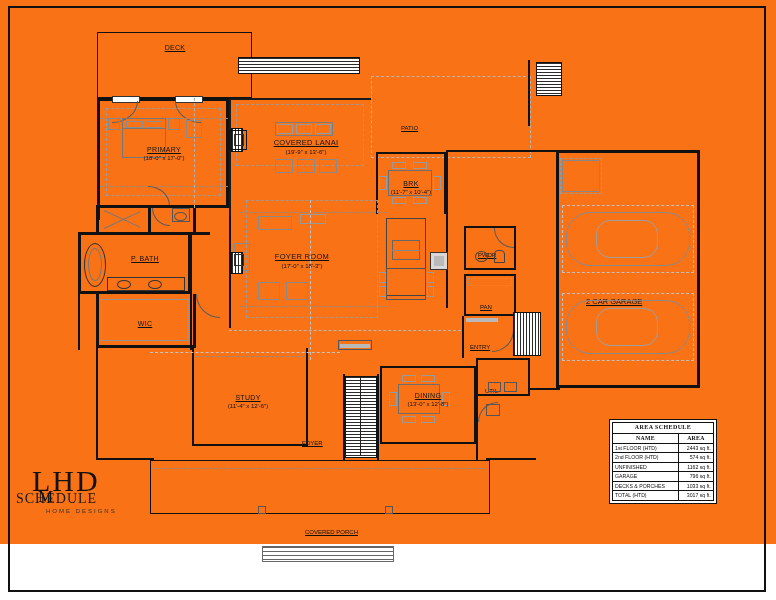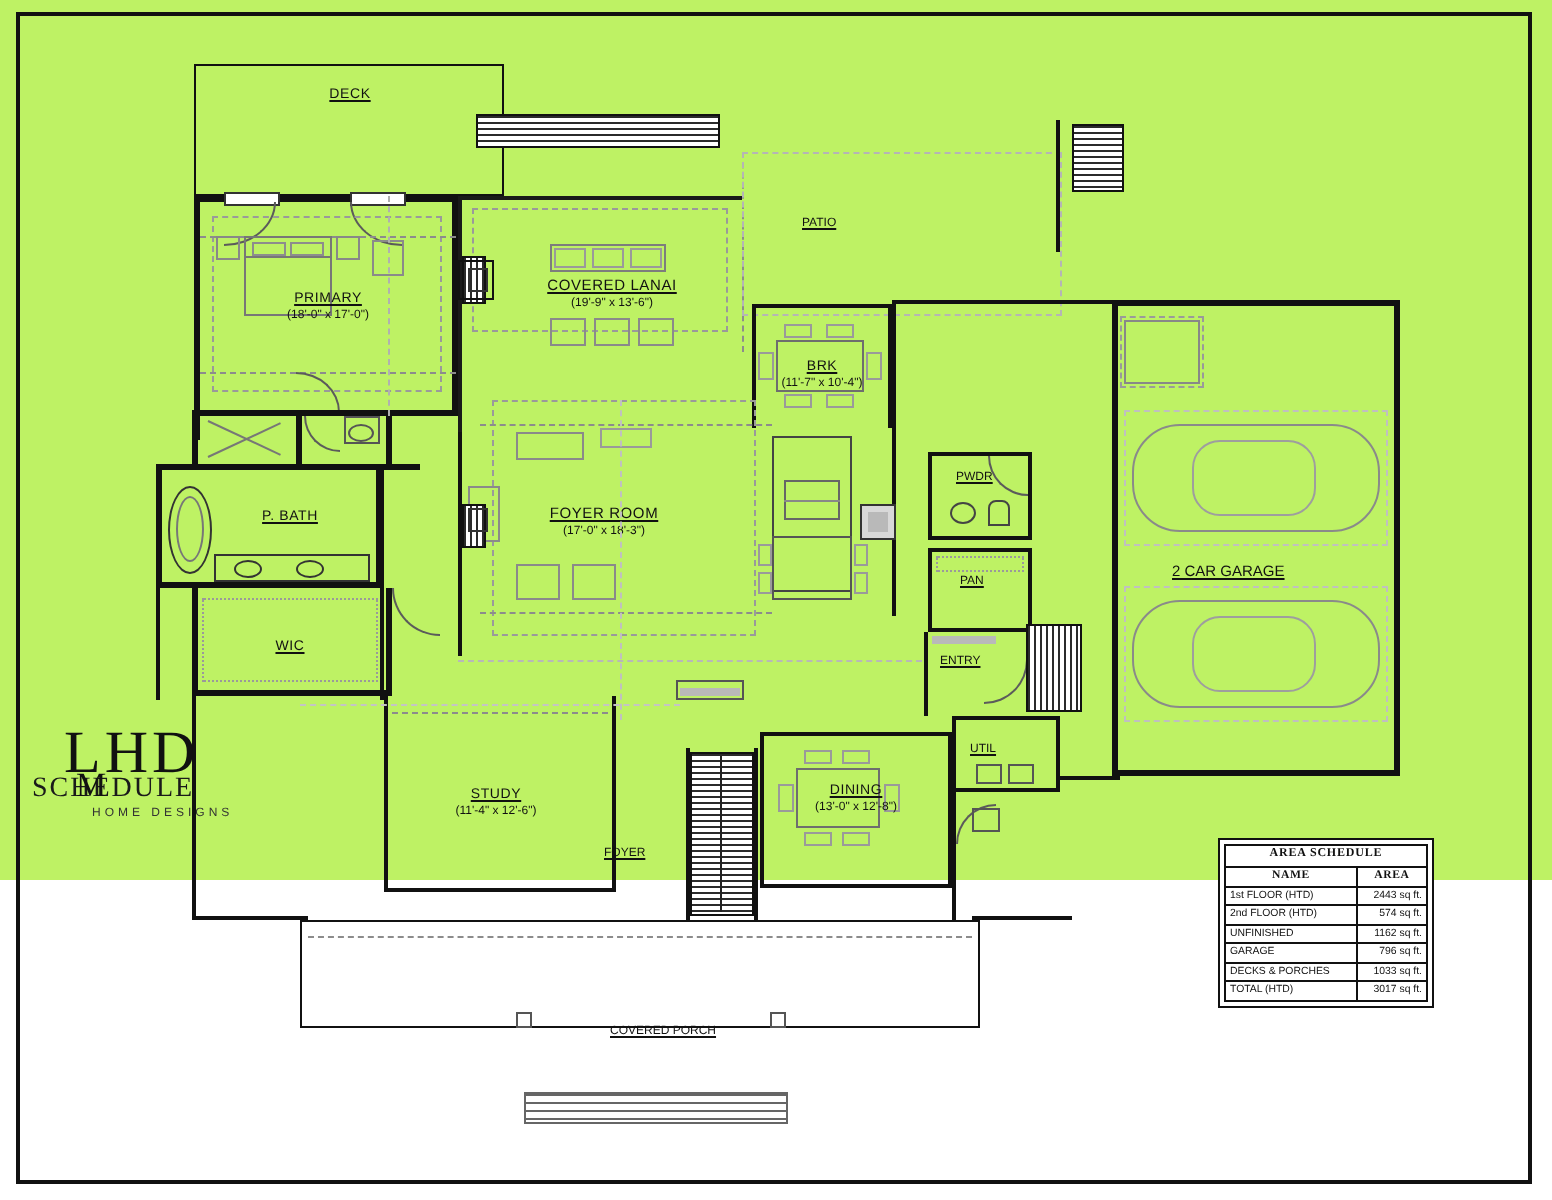--- a/index.html
+++ b/index.html
@@ -1,18 +1,18 @@
 <!DOCTYPE html>
 <html><head>
 <meta charset="utf-8">
 <style>
   html,body{margin:0;padding:0;background:#ffffff;}
   body{width:776px;height:600px;overflow:hidden;font-family:"Liberation Sans",sans-serif;}
 
-  #sheet{position:relative;width:776px;height:440px;background:#bef264;text-decoration:underline;}
+  #sheet{position:relative;width:776px;height:544px;background:#f97316;text-decoration:underline;}
   
   #sheet-border{position:absolute;left:8px;top:6px;width:758px;height:586px;border:2px solid #111;box-sizing:border-box;}
 
   .plan{position:absolute;left:0;top:0;width:776px;height:600px;}
 
   
   .wall{position:absolute;background:#111;}
   .wall-med{position:absolute;background:#1a1a1a;}
   .thin{position:absolute;background:#555;}
   .box{position:absolute;border:1.6px solid #111;box-sizing:border-box;background:transparent;}
@@ -24,21 +24,21 @@
   .ell{position:absolute;border:1.4px solid #222;border-radius:50%;box-sizing:border-box;}
   .ellthin{position:absolute;border:1px solid #777;border-radius:50%;box-sizing:border-box;}
 
   
   .rlabel{position:absolute;text-align:center;color:#111;white-space:nowrap;
           font-family:"Liberation Sans",sans-serif;line-height:1.15;}
   .rlabel .nm{font-size:7px;letter-spacing:.3px;text-decoration:underline;display:block;font-weight:400;}
   .rlabel .dim{font-size:6px;letter-spacing:0;display:block;margin-top:1px;}
   .rlabel.big .nm{font-size:7.5px;}
   .tiny{position:absolute;font-size:6px;color:#111;white-space:nowrap;text-decoration:underline;
-        font-family:"Liberation Sans",sans-serif;}
+        font-family:"Liberation Sans",sans-serif;margin-top:16px;}
 
   
   .hatch-h{position:absolute;
      background-image:repeating-linear-gradient(to bottom,#2b2b2b 0px,#2b2b2b 1px,#fff 1px,#fff 3px);
      border:1px solid #111;box-sizing:border-box;}
   .hatch-v{position:absolute;
      background-image:repeating-linear-gradient(to right,#2b2b2b 0px,#2b2b2b 1px,#fff 1px,#fff 3px);
      border:1px solid #111;box-sizing:border-box;}
   .hatch-h-lite{position:absolute;
      background-image:repeating-linear-gradient(to bottom,#666 0px,#666 1px,#fff 1px,#fff 4px);

